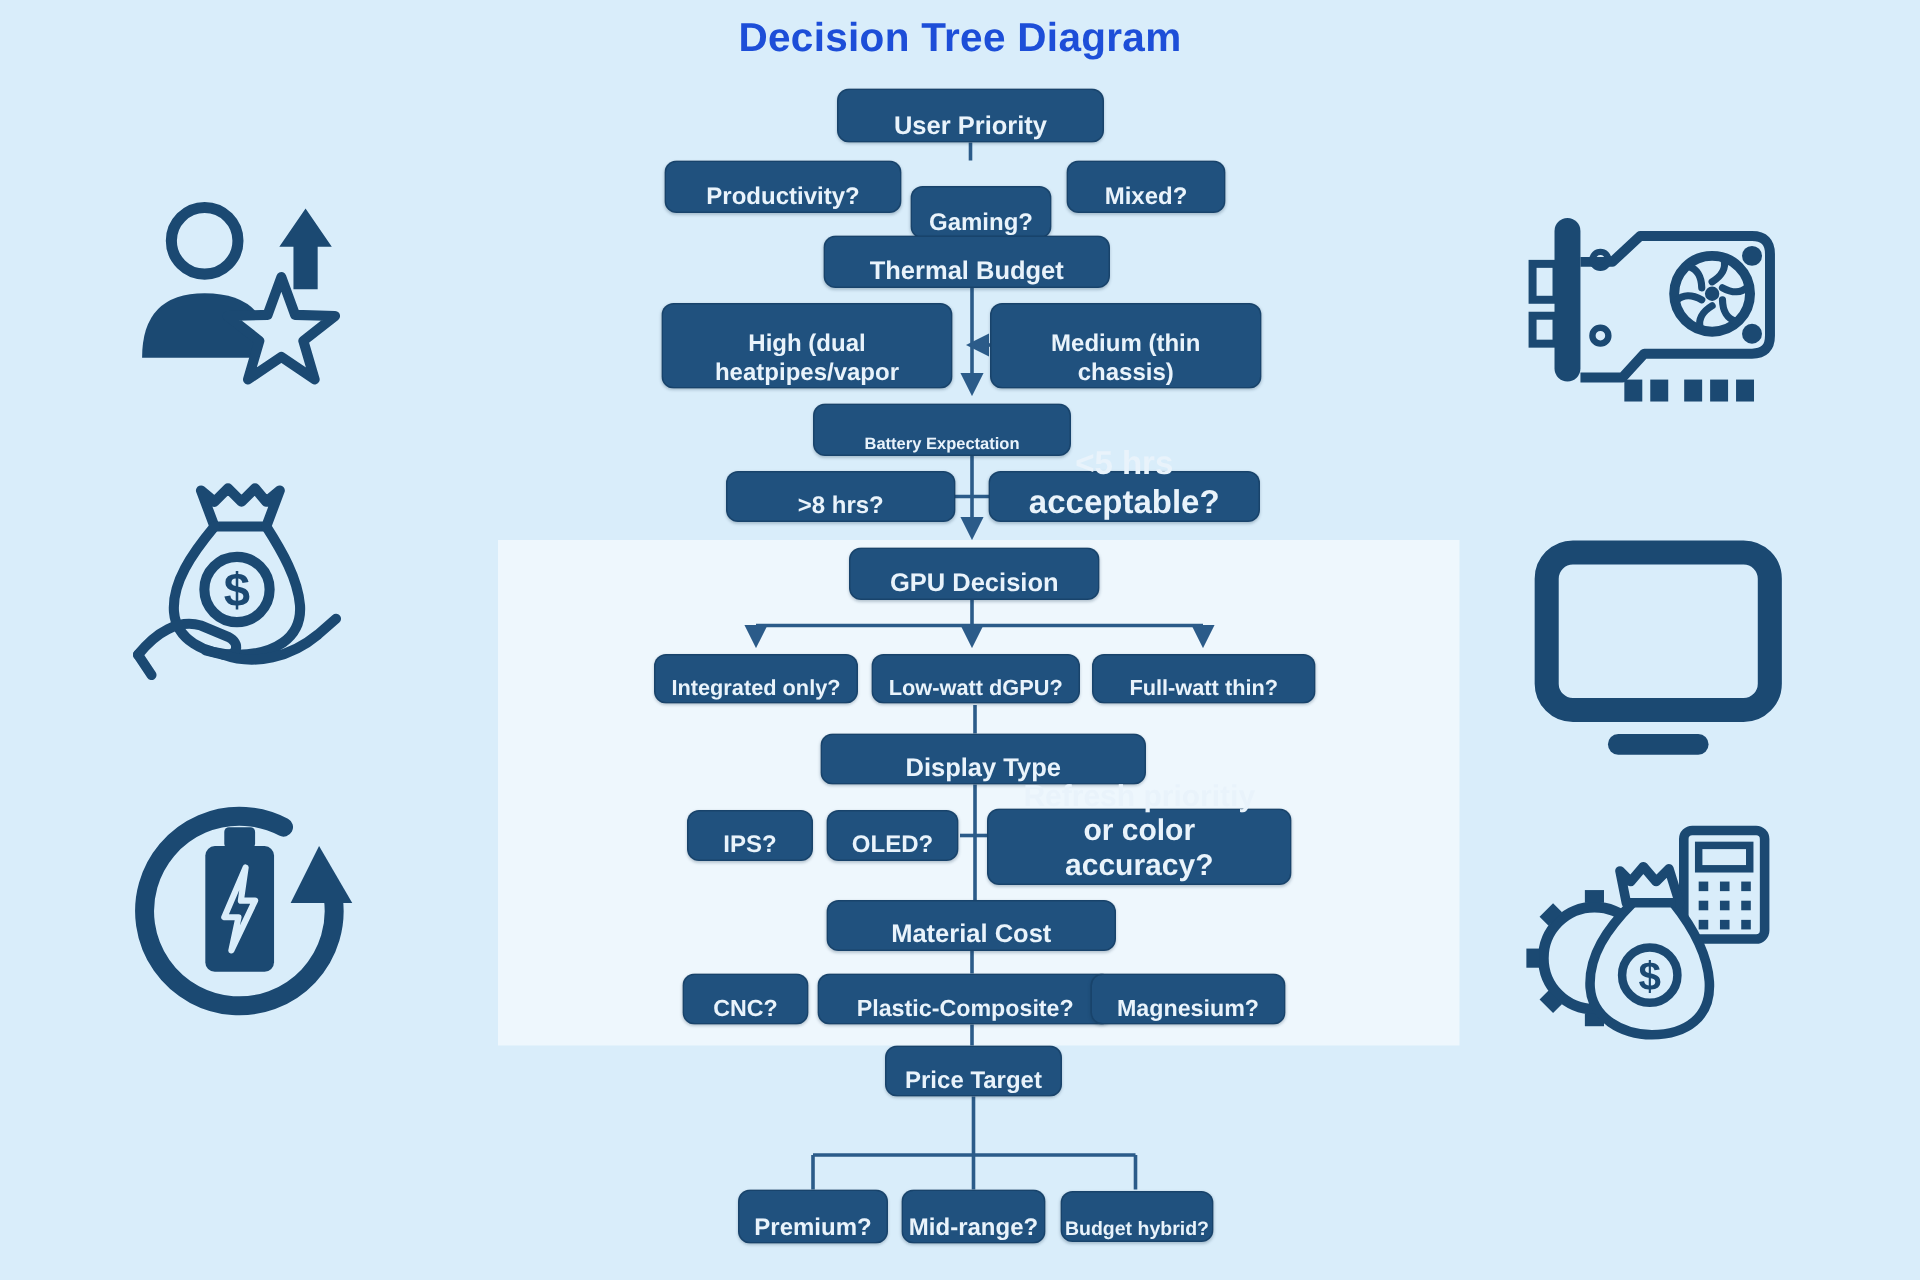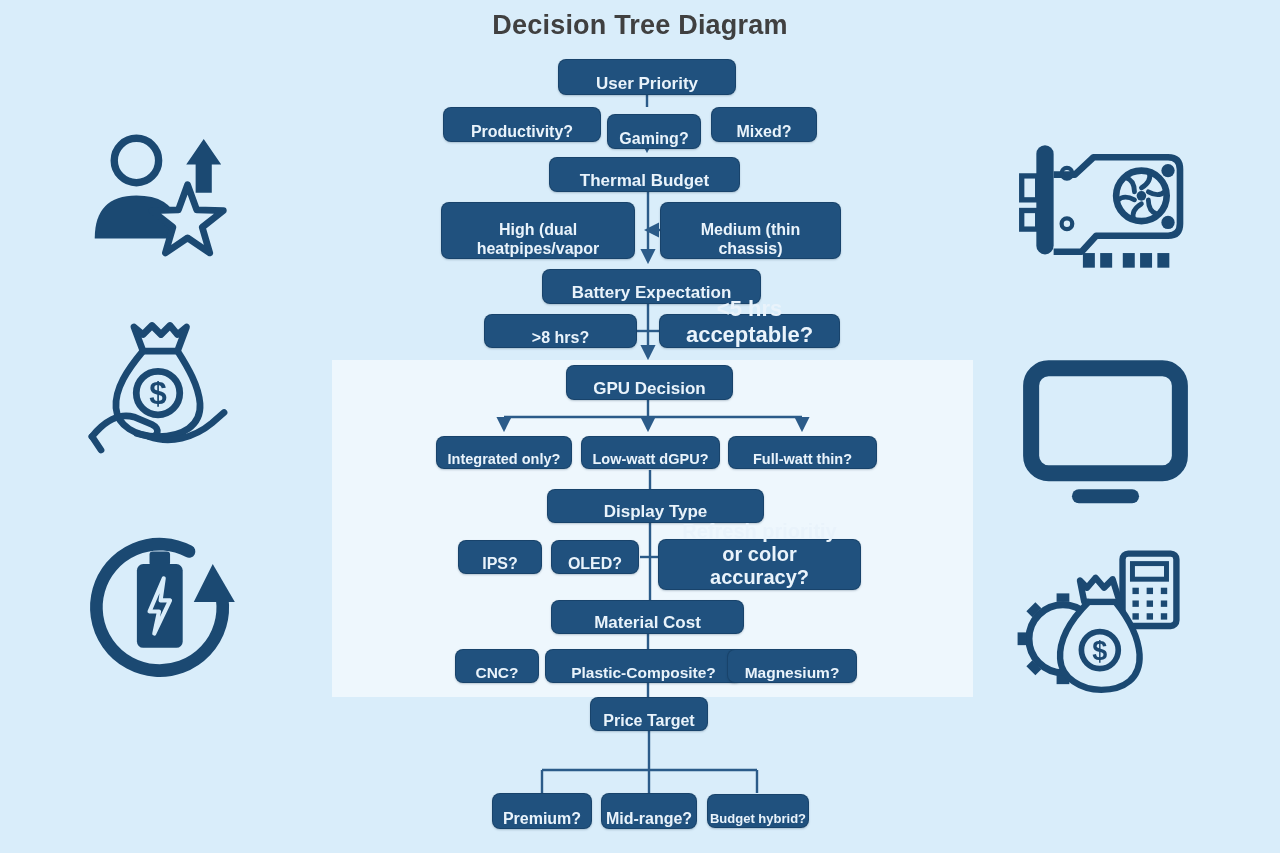--- a/index.html
+++ b/index.html
@@ -1,19 +1,19 @@
 <!DOCTYPE html>
 <html><head>
 <meta charset="utf-8">
 <style>
   html,body{margin:0;padding:0;}
   body{font-family:"Liberation Sans",sans-serif;background:#d9edfa;}
   .stage{position:relative;width:1280px;height:853px;background:#d9edfa;overflow:hidden;}
   .page-title{position:absolute;left:0;top:10px;width:1280px;text-align:center;
-    font-size:27px;font-weight:bold;color:#404040;letter-spacing:.2px;}
+    font-size:27px;font-weight:bold;color:#1d4ed8;letter-spacing:.2px;}
   .panel{position:absolute;left:332px;top:360px;width:641px;height:337px;
     background:rgba(255,255,255,.55);}
   svg.connectors{position:absolute;left:0;top:0;}
   .node{position:absolute;background:#20517e;border:1px solid rgba(12,42,72,.35);
     border-radius:8px;display:flex;align-items:flex-end;justify-content:center;
     color:#e9f3fb;font-weight:bold;text-align:center;line-height:1.15;
     box-shadow:0 1px 2px rgba(20,50,80,.25);box-sizing:border-box;}
   .node span{display:block;}
   .icon{position:absolute;color:#1b4972;}
   .icon svg{display:block;width:100%;height:100%;}
@@ -52,36 +52,36 @@
       <path d="M649 731 V770 M542 770 H757 M542 770 V793 M649 770 V793 M757 770 V793"></path>
     </g>
   </svg>
 
   <div class="node" style="left:558px;top:59px;width:178px;height:36px;font-size:17px">
       <span>User Priority</span>
     </div>
   <div class="node" style="left:443px;top:107px;width:158px;height:35px;font-size:16px">
       <span>Productivity?</span>
     </div>
-  <div class="node" style="left:607px;top:114px;width:94px;height:35px;font-size:16px">
+  <div class="node" style="left:607px;top:124px;width:94px;height:35px;font-size:16px">
       <span>Gaming?</span>
     </div>
   <div class="node" style="left:711px;top:107px;width:106px;height:35px;font-size:16px">
       <span>Mixed?</span>
     </div>
   <div class="node" style="left:549px;top:157px;width:191px;height:35px;font-size:17px">
       <span>Thermal Budget</span>
     </div>
   <div class="node" style="left:441px;top:202px;width:194px;height:57px;font-size:16px">
       <span style="width:140px">High (dual heatpipes/vapor</span>
     </div>
   <div class="node" style="left:660px;top:202px;width:181px;height:57px;font-size:16px">
       <span style="width:120px">Medium (thin chassis)</span>
     </div>
-  <div class="node" style="left:542px;top:269px;width:219px;height:35px;font-size:17px">
+  <div class="node" style="left:542px;top:269px;width:172px;height:35px;font-size:11px">
       <span>Battery Expectation</span>
     </div>
   <div class="node" style="left:484px;top:314px;width:153px;height:34px;font-size:16px">
       <span>&gt;8 hrs?</span>
     </div>
   <div class="node" style="left:659px;top:314px;width:181px;height:34px;font-size:22px">
       <span>&lt;5 hrs acceptable?</span>
     </div>
   <div class="node" style="left:566px;top:365px;width:167px;height:35px;font-size:17px">
       <span>GPU Decision</span>

